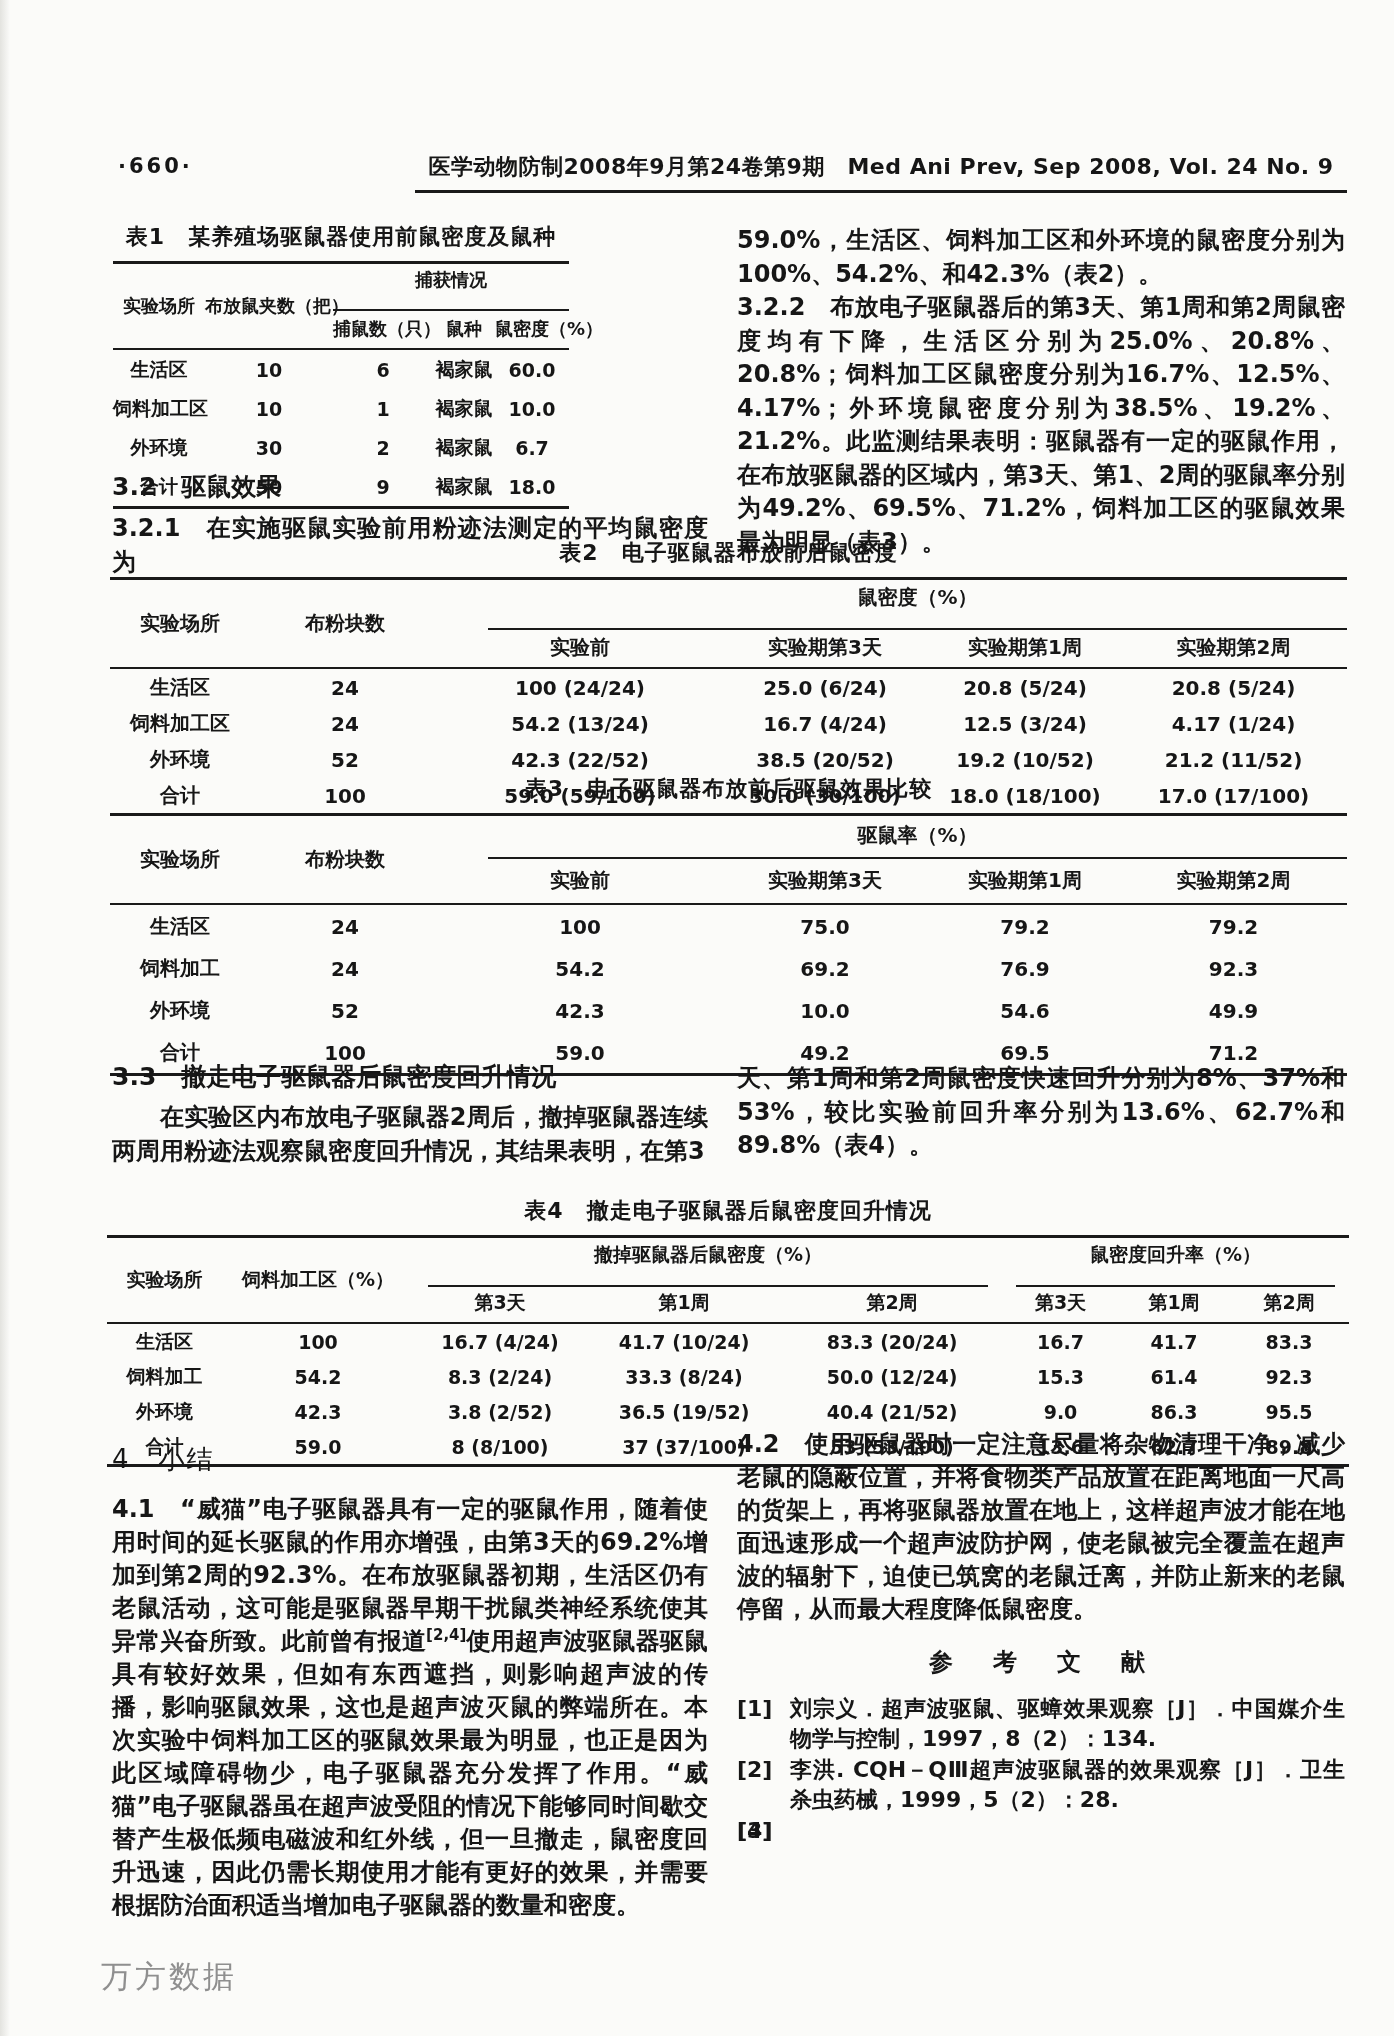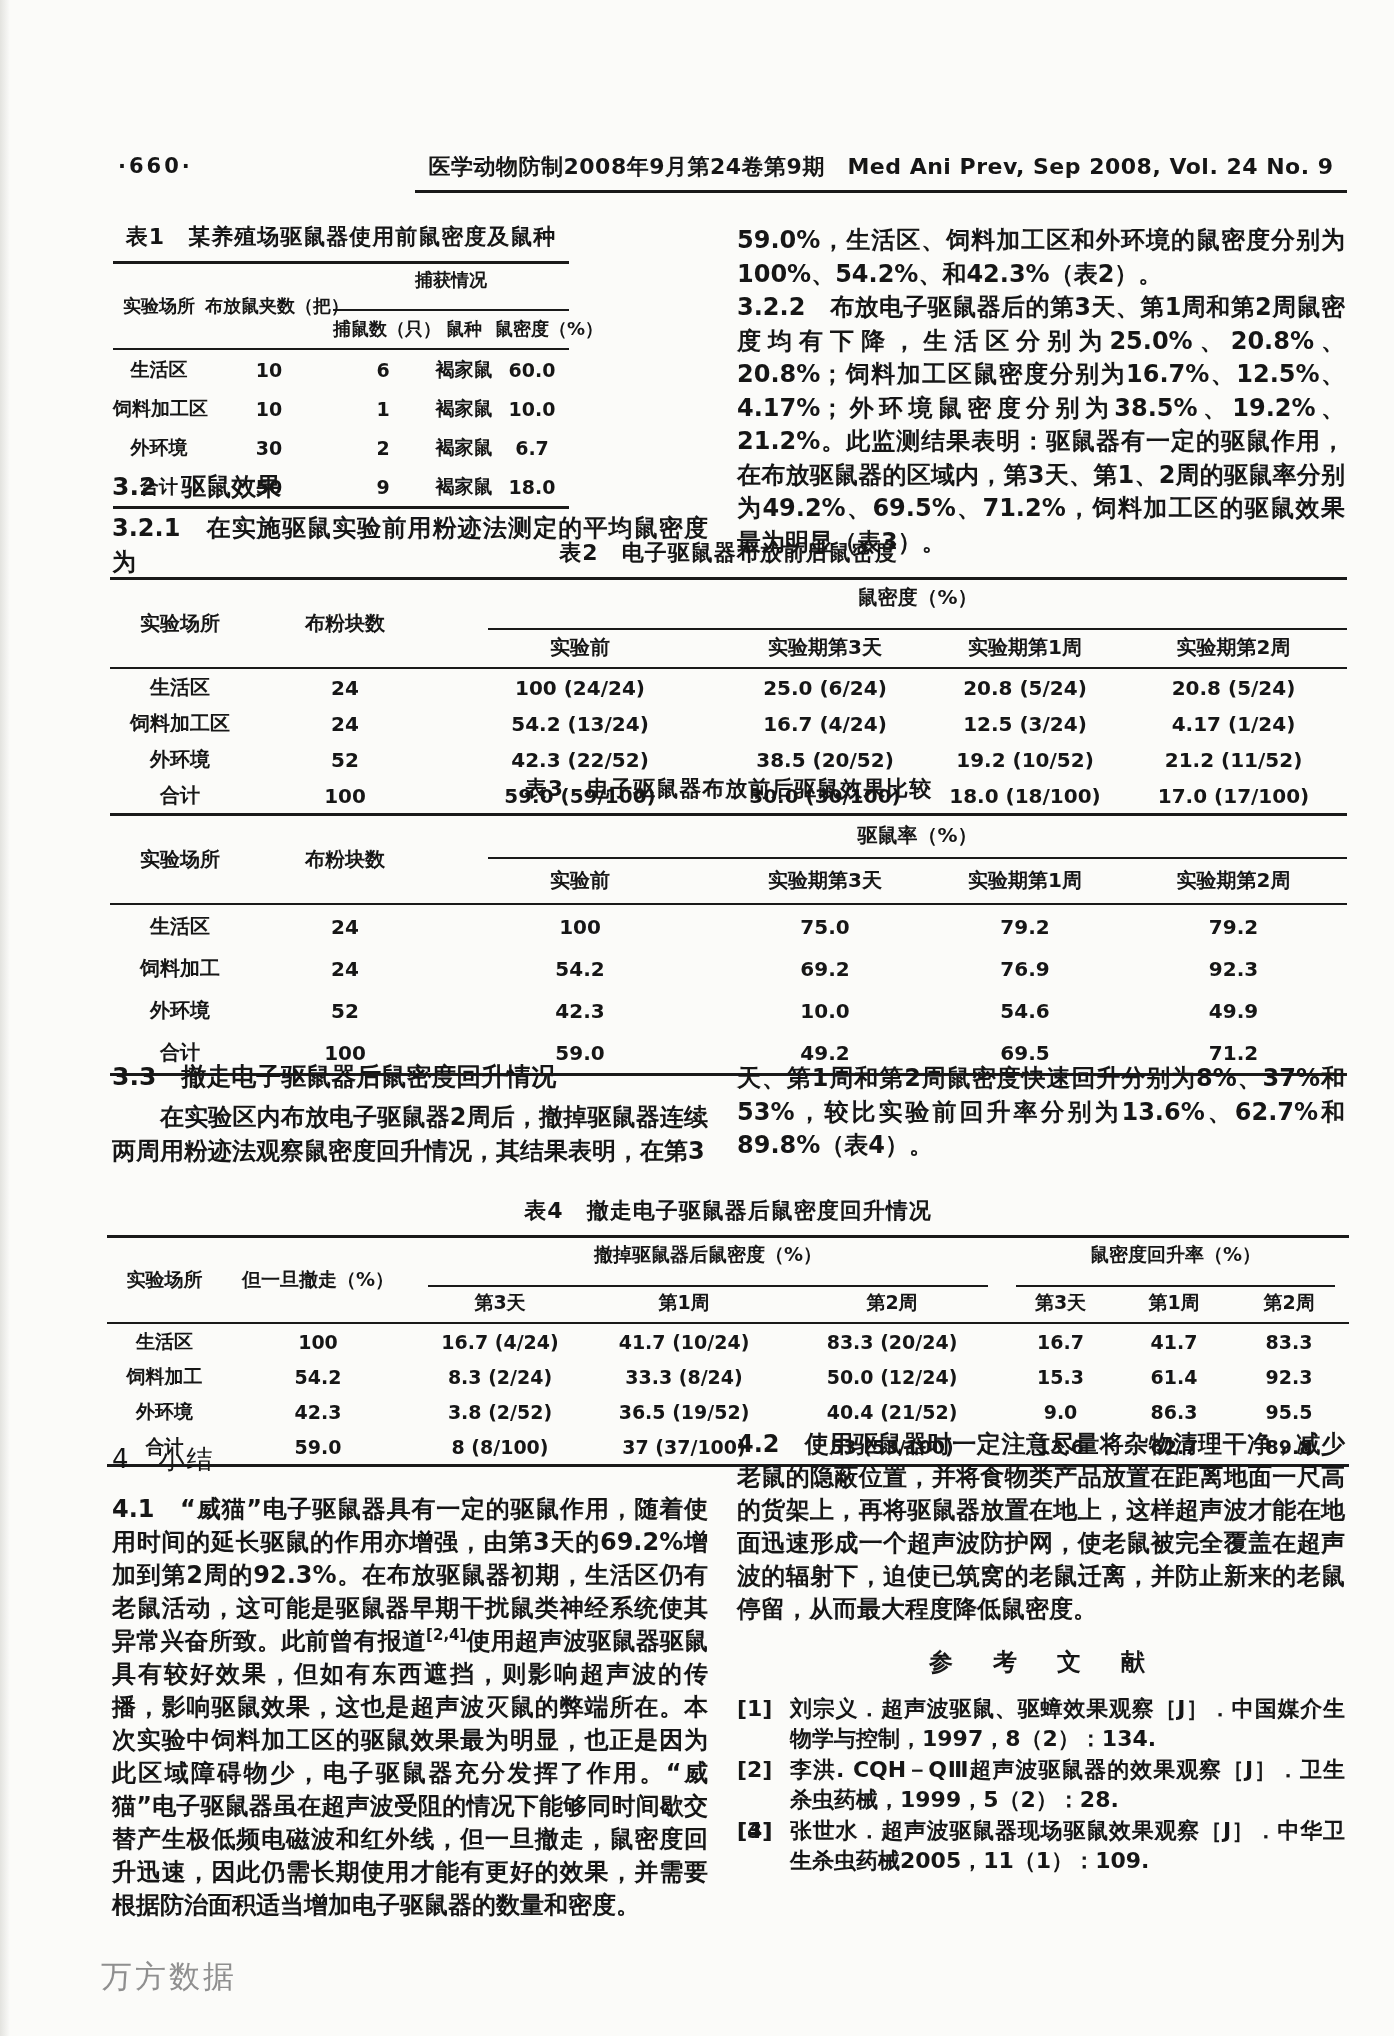--- a/index.html
+++ b/index.html
@@ -293,21 +293,21 @@
           <col style="width:172px">
         <col style="width:196px">
           <col style="width:220px">
           <col style="width:117px">
         <col style="width:110px">
           <col style="width:120px">
       </colgroup>
       <thead>
         <tr>
           <th rowspan="2" class="rsp">实验场所</th>
-          <th rowspan="2" class="rsp">但一旦撤走（%）</th>
+          <th rowspan="2" class="rsp">饲料加工区（%）</th>
           <th colspan="3" class="grp">
             <span class="glabel g-inset2">撤掉驱鼠器后鼠密度（%）</span>
           </th>
           <th colspan="3" class="grp">
             <span class="glabel g-inset2">鼠密度回升率（%）</span>
           </th>
         </tr>
         <tr class="subrow">
           <th>第3天</th>
           <th>第1周</th>
@@ -377,19 +377,18 @@
       </div>
       <div class="ref">
         <span class="ref-label">[2]</span>
         <span>李洪. CQH－QⅢ超声波驱鼠器的效果观察［J］．卫生杀虫药械，1999，5（2）：28.</span>
       </div>
       <div class="ref">
         <span class="ref-label">[3]</span>
       </div>
       <div class="ref">
         <span class="ref-label">[4]</span>
-        <span>张世水．超声波驱鼠器现场驱鼠效果观察［J］．中华卫生杀虫药械2005，11（1）：109.</span>
       </div>
     </div>
   </div>
 
   <div class="watermark">万方数据</div>
 </div>
 
 </body></html>

